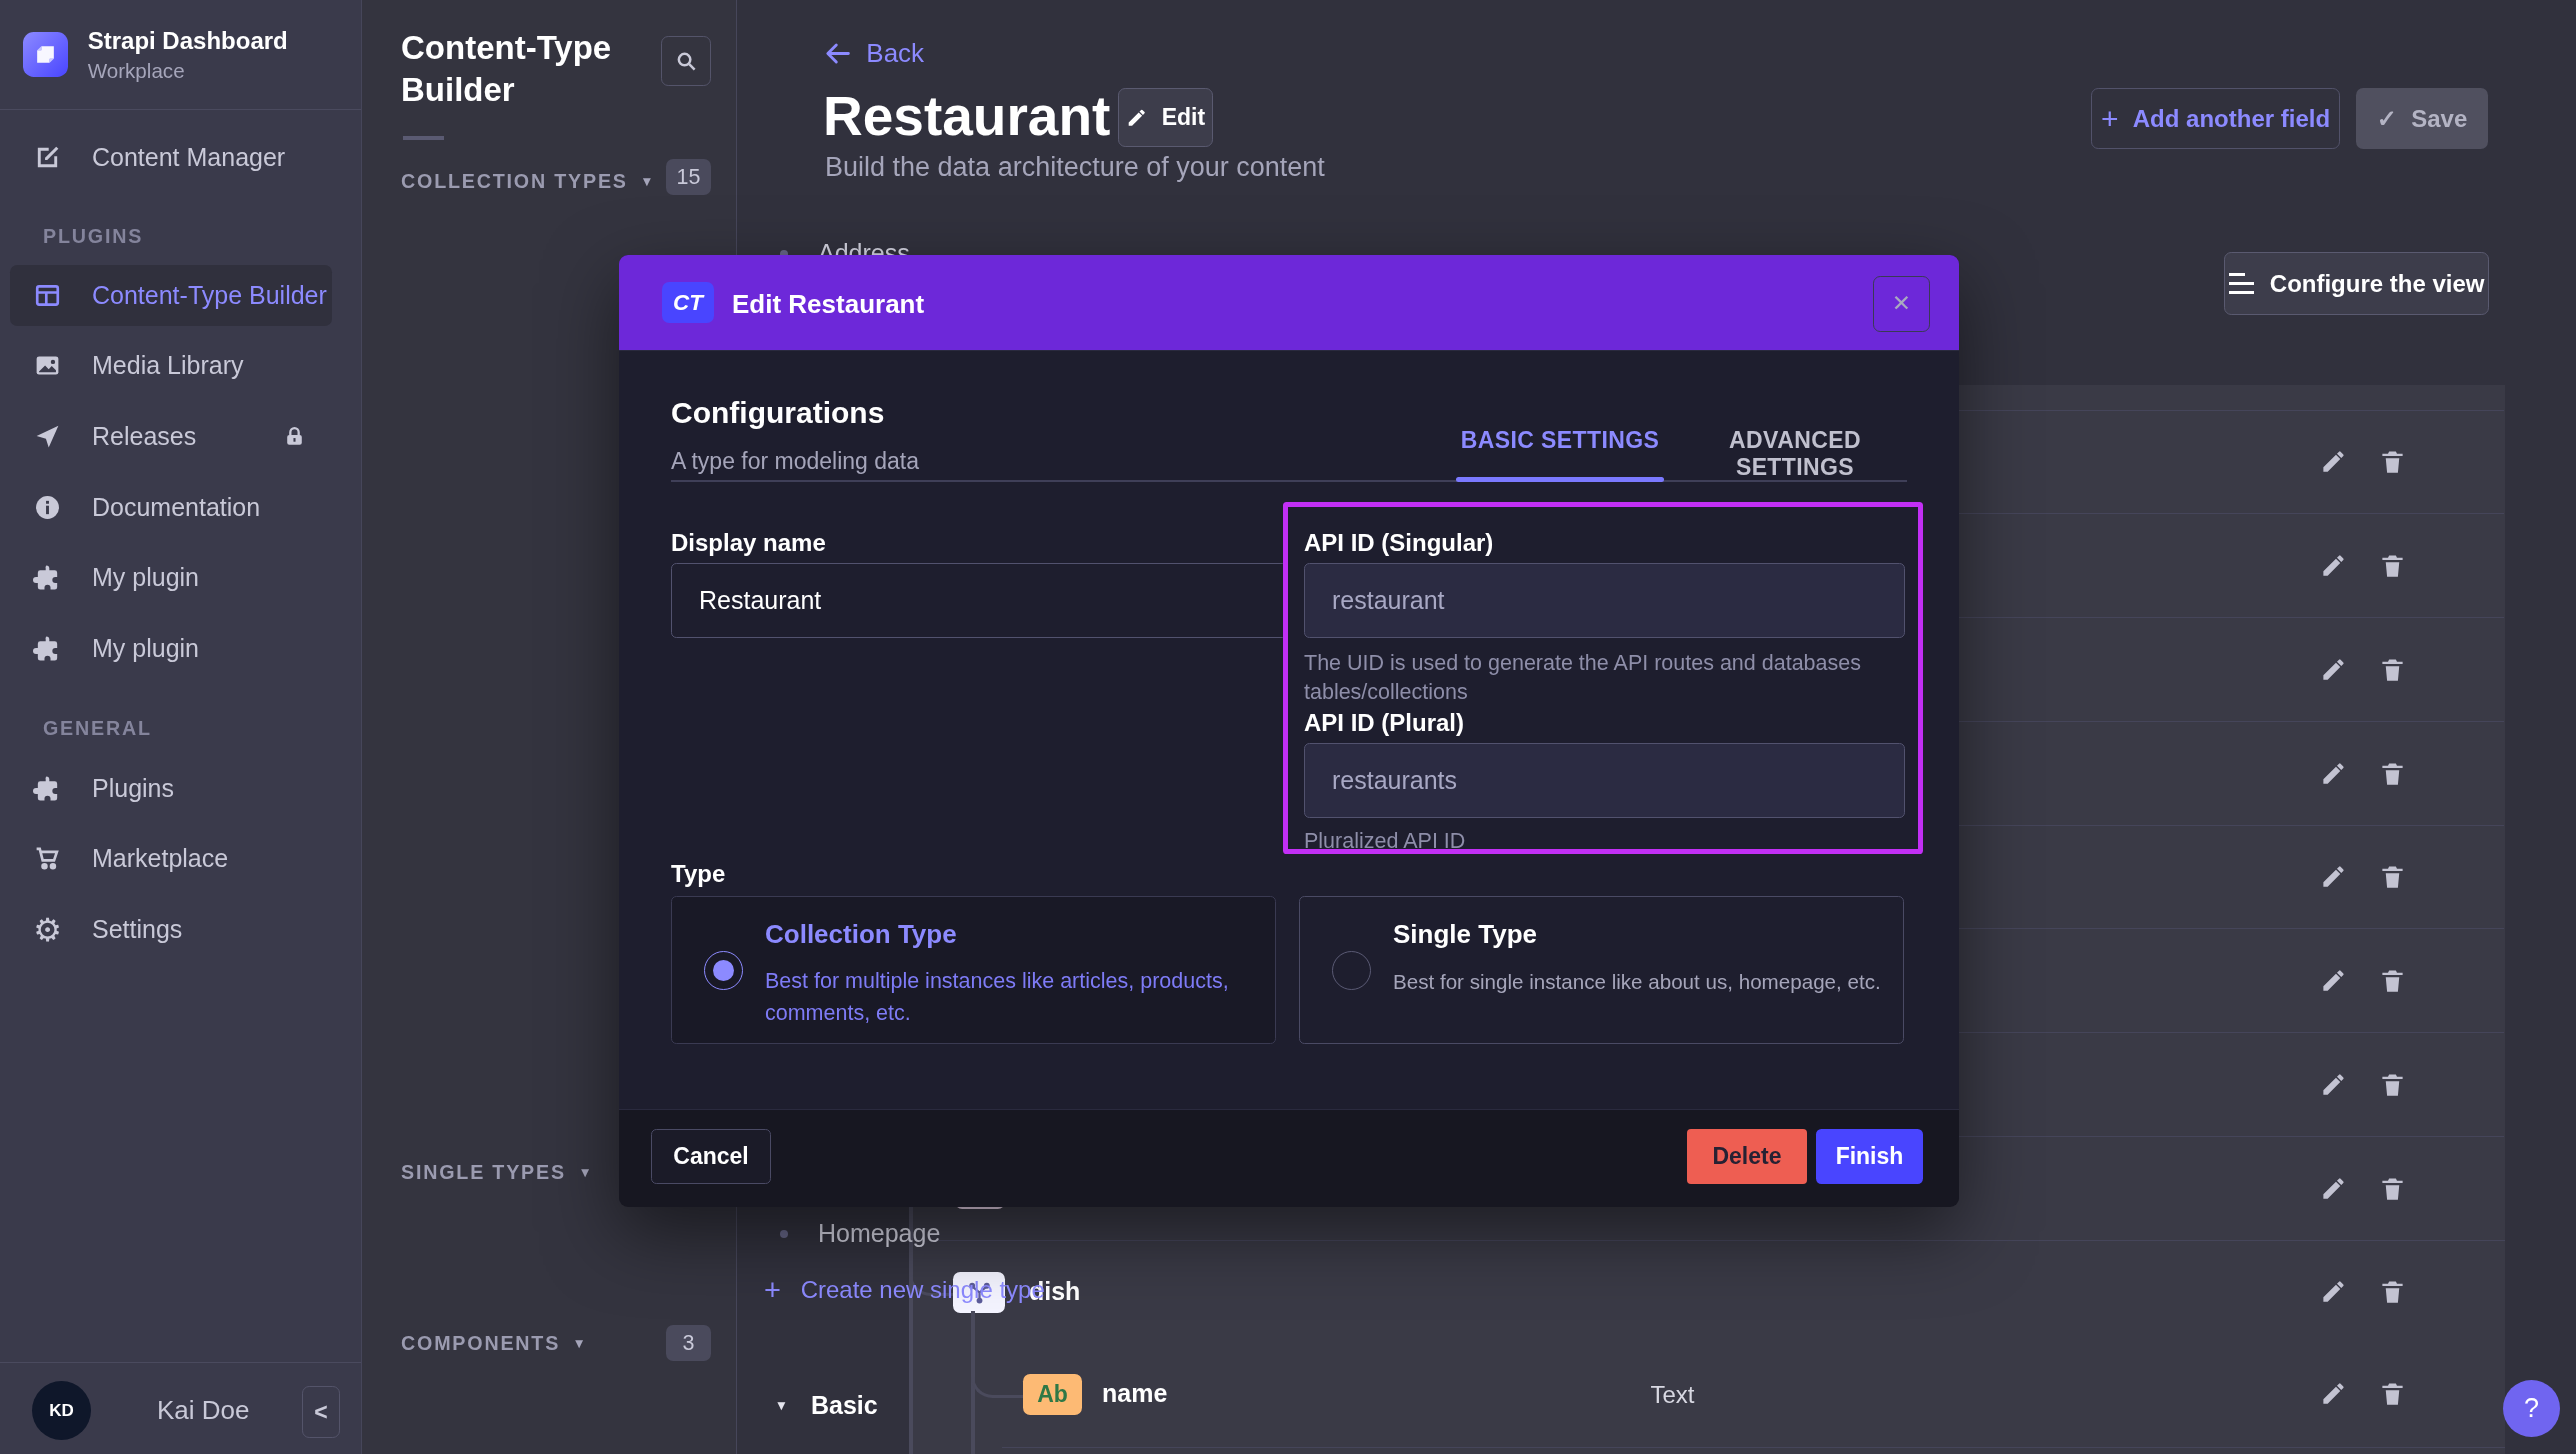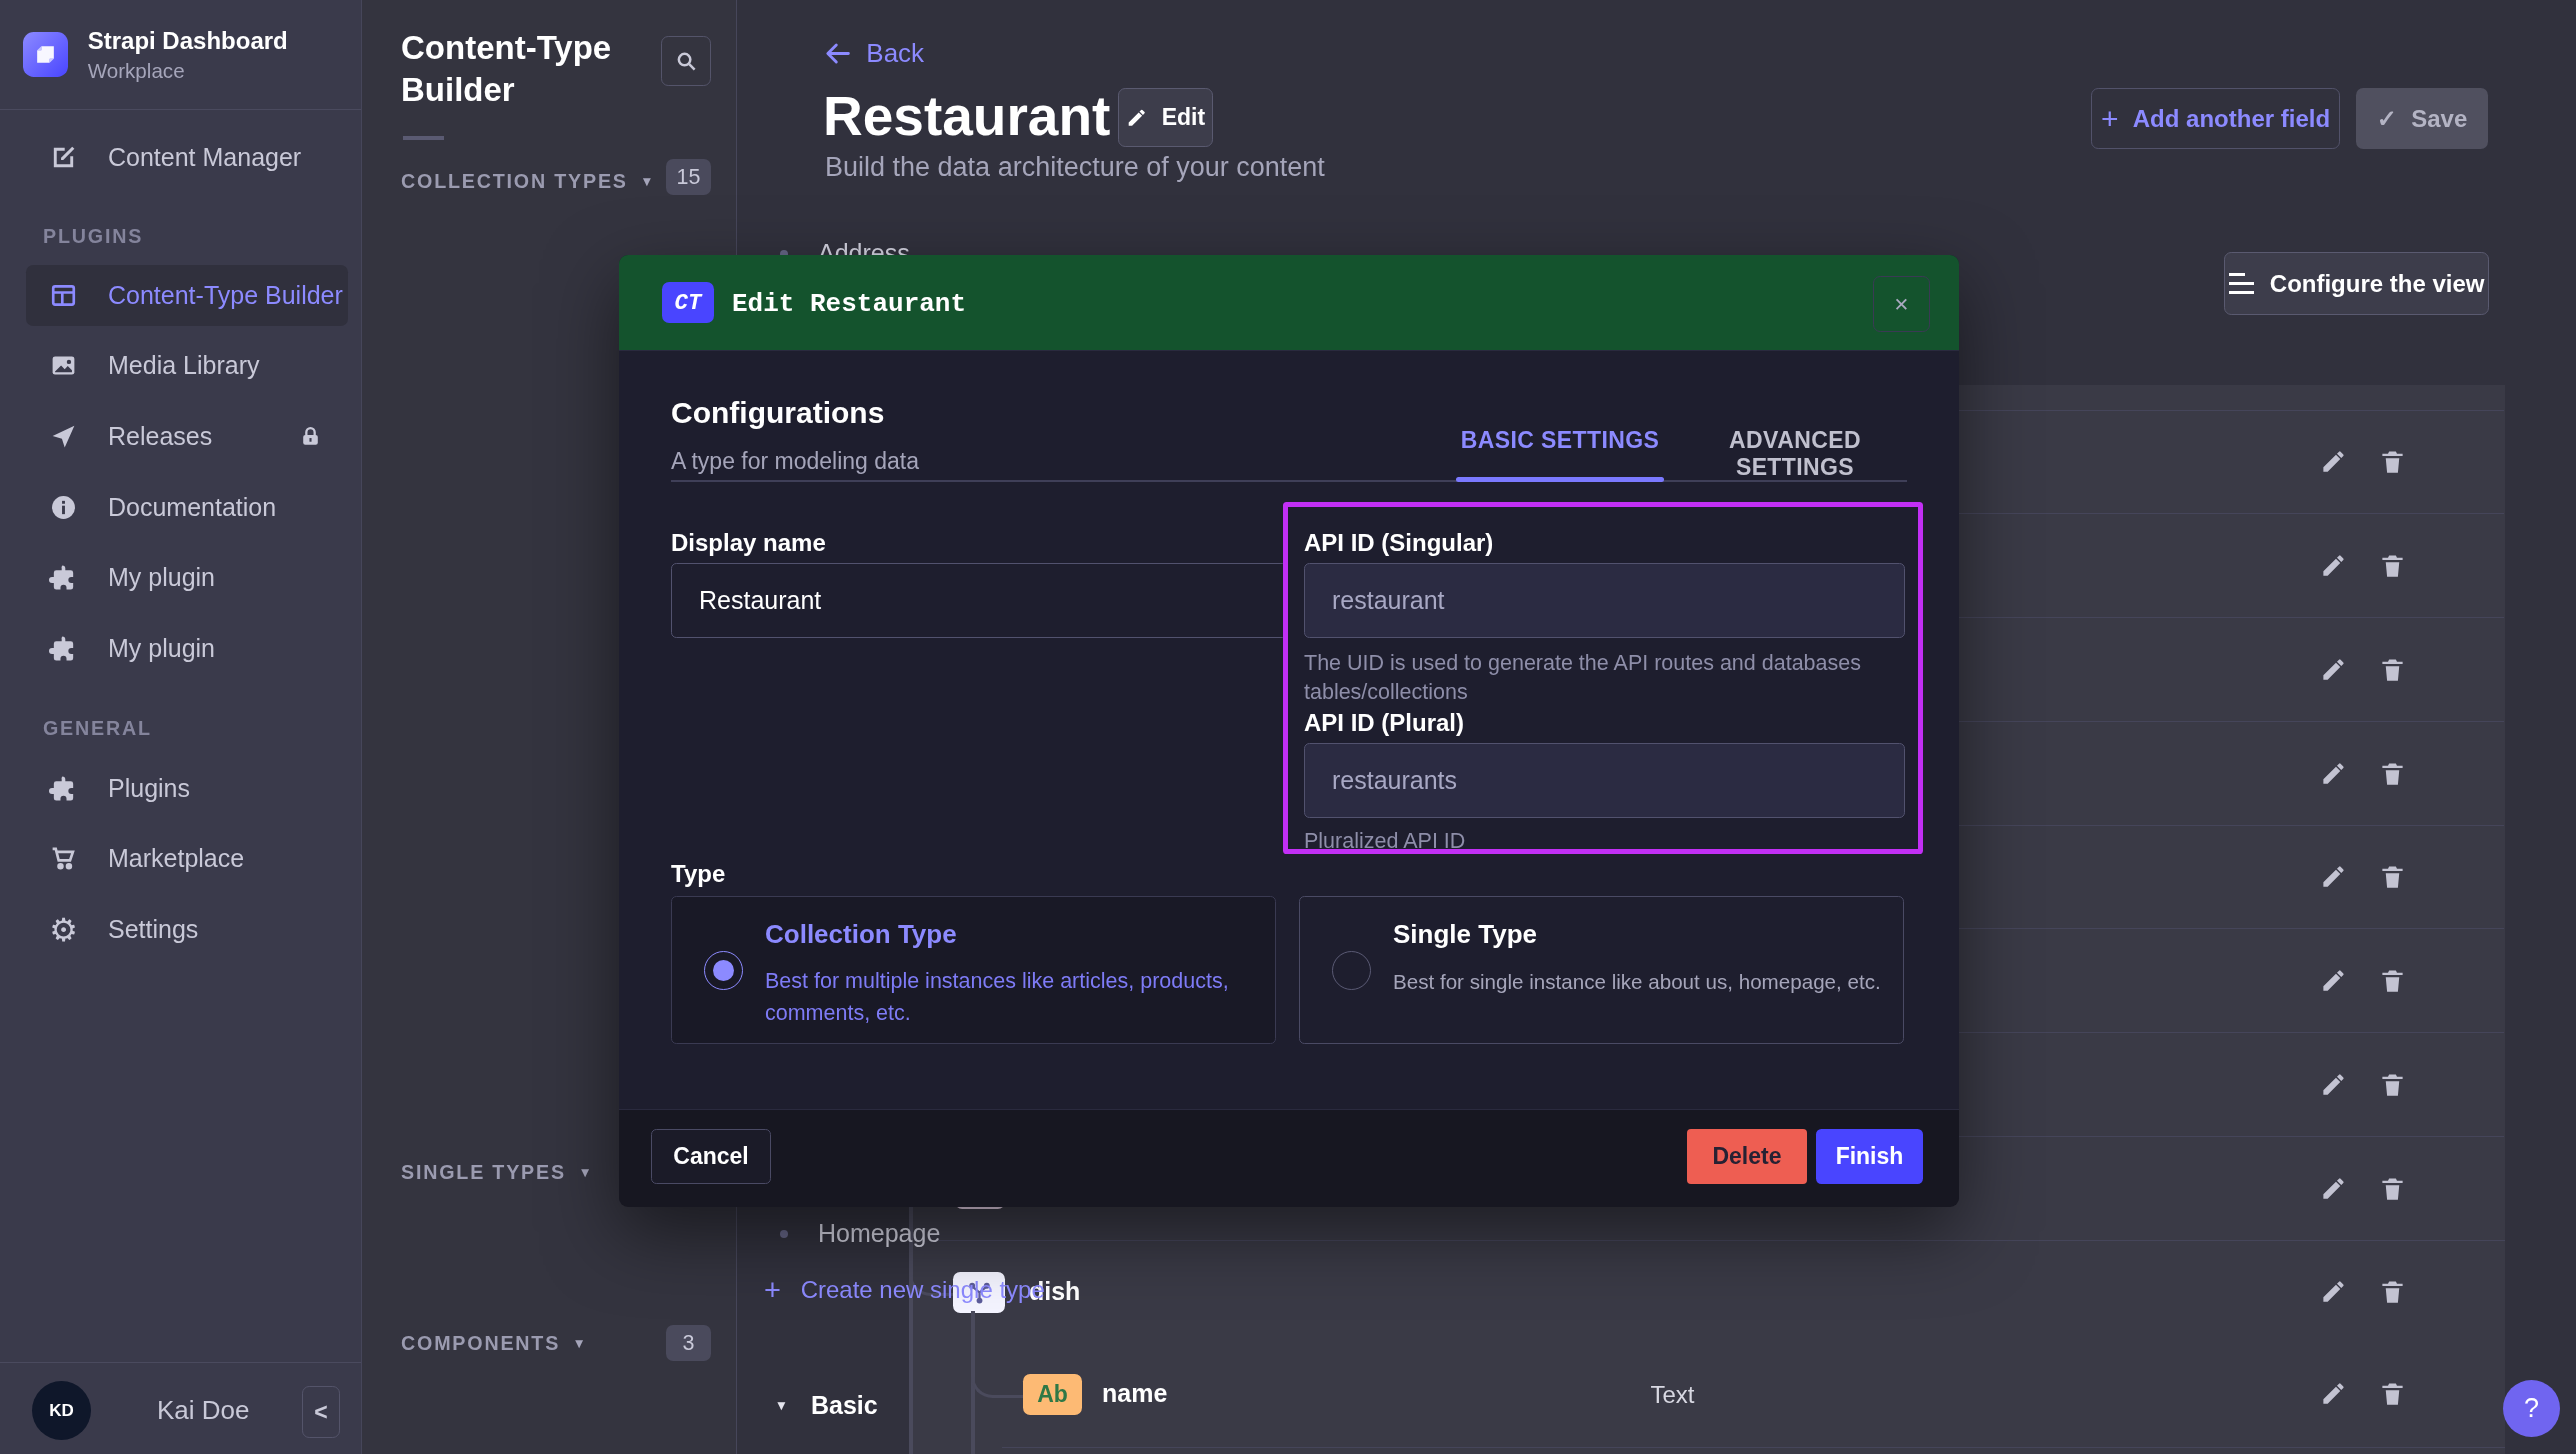--- a/index.html
+++ b/index.html
@@ -5,21 +5,21 @@
   html,body{margin:0;padding:0;background:#30303c;}
   #screen{position:relative;width:2576px;height:1454px;overflow:hidden;
     font-family:"Liberation Sans",sans-serif;background:#31313d;color:#d3d3e0;}
   .ab{position:absolute;}
   .f{display:flex;align-items:center;}
   .b{font-weight:bold;}
   
   #sidebar{left:0;top:0;width:361px;height:1454px;background:#3a3a4b;border-right:0.9px solid #46465a;}
   .brand-title{font-size:24px;font-weight:bold;color:#fff;}
   .brand-sub{font-size:20.6px;color:#a5a5ba;margin-top:3.6px;}
-  .side-item{left:26px;width:322px;height:61px;display:flex;align-items:center;border-radius:7.2px;color:#c9c9d8;font-size:25px;}
+  .side-item{left:10px;width:322px;height:61px;display:flex;align-items:center;border-radius:7.2px;color:#c9c9d8;font-size:25px;}
   .side-item .ic{width:39px;display:flex;justify-content:center;margin-left:18px;margin-right:25px;}
   .side-item.active{background:#30303d;color:#8c8aff;}
   .sec-label{left:43px;font-size:19.7px;font-weight:bold;letter-spacing:1.8px;color:#84849c;}
   
   #subnav{left:362px;top:0;width:374px;height:1454px;background:#34343f;border-right:0.9px solid #46465a;}
   .ct-item{left:402px;width:295px;height:57px;display:flex;align-items:center;font-size:25px;color:#d3d3e0;}
   .ct-item .dot{width:8px;height:8px;border-radius:50%;background:#666687;margin-left:16px;margin-right:30px;flex:0 0 auto;}
   .ct-item.active{color:#8c8aff;}
   .ct-item.active .dot{background:#8c8aff;}
   .create-link{left:402px;height:50px;display:flex;align-items:center;color:#8c8aff;font-size:24px;white-space:nowrap;}
@@ -28,21 +28,21 @@
   .chev{font-size:13.4px;color:#a5a5ba;margin-left:12.5px;}
   
   .btn{border-radius:7.2px;display:flex;align-items:center;justify-content:center;gap:14.3px;box-sizing:border-box;font-weight:bold;}
   .btn-outline{border:0.9px solid #5a5a70;background:#3d3d4b;color:#fff;}
   
   .divider{height:0.9px;background:#45455a;}
   .row-ic{width:30px;height:30px;display:flex;align-items:center;justify-content:center;}
   
   #modal{left:619px;top:255px;width:1340px;height:951px;border-radius:9px;background:#1e1e2e;
     box-shadow:0 27px 72px rgba(0,0,0,.5);z-index:50;}
-  .m-hdr{left:0;top:0;width:100%;height:95px;background:#14532d;border-radius:9px 9px 0 0;border-bottom:0.9px solid #2a2a3e;font-family:Liberation Mono, monospace;}
+  .m-hdr{left:0;top:0;width:100%;height:95px;background:#6d28d9;border-radius:9px 9px 0 0;border-bottom:0.9px solid #2a2a3e;}
   .m-ftr{left:0;top:854px;width:100%;height:97px;background:#171721;border-radius:0 0 9px 9px;border-top:0.9px solid #2a2a3e;}
   .inp{box-sizing:border-box;border:0.9px solid #52526e;border-radius:5.4px;background:#1e1e2e;color:#fff;
     font-size:25px;padding:0 27px;font-family:"Liberation Sans",sans-serif;outline:none;}
   .inp.dim{background:#2b2b42;color:#a8a8c4;}
   .hint{font-size:21.5px;color:#8e8ea9;line-height:29px;}
   .lbl{font-size:24px;font-weight:bold;color:#fff;}
   .tab{font-size:23px;font-weight:bold;letter-spacing:0.4px;}
   .card-title{font-size:26px;font-weight:bold;}
   .radio{box-sizing:border-box;border-radius:50%;width:39px;height:39px;display:flex;align-items:center;justify-content:center;}
   svg{display:block;}

